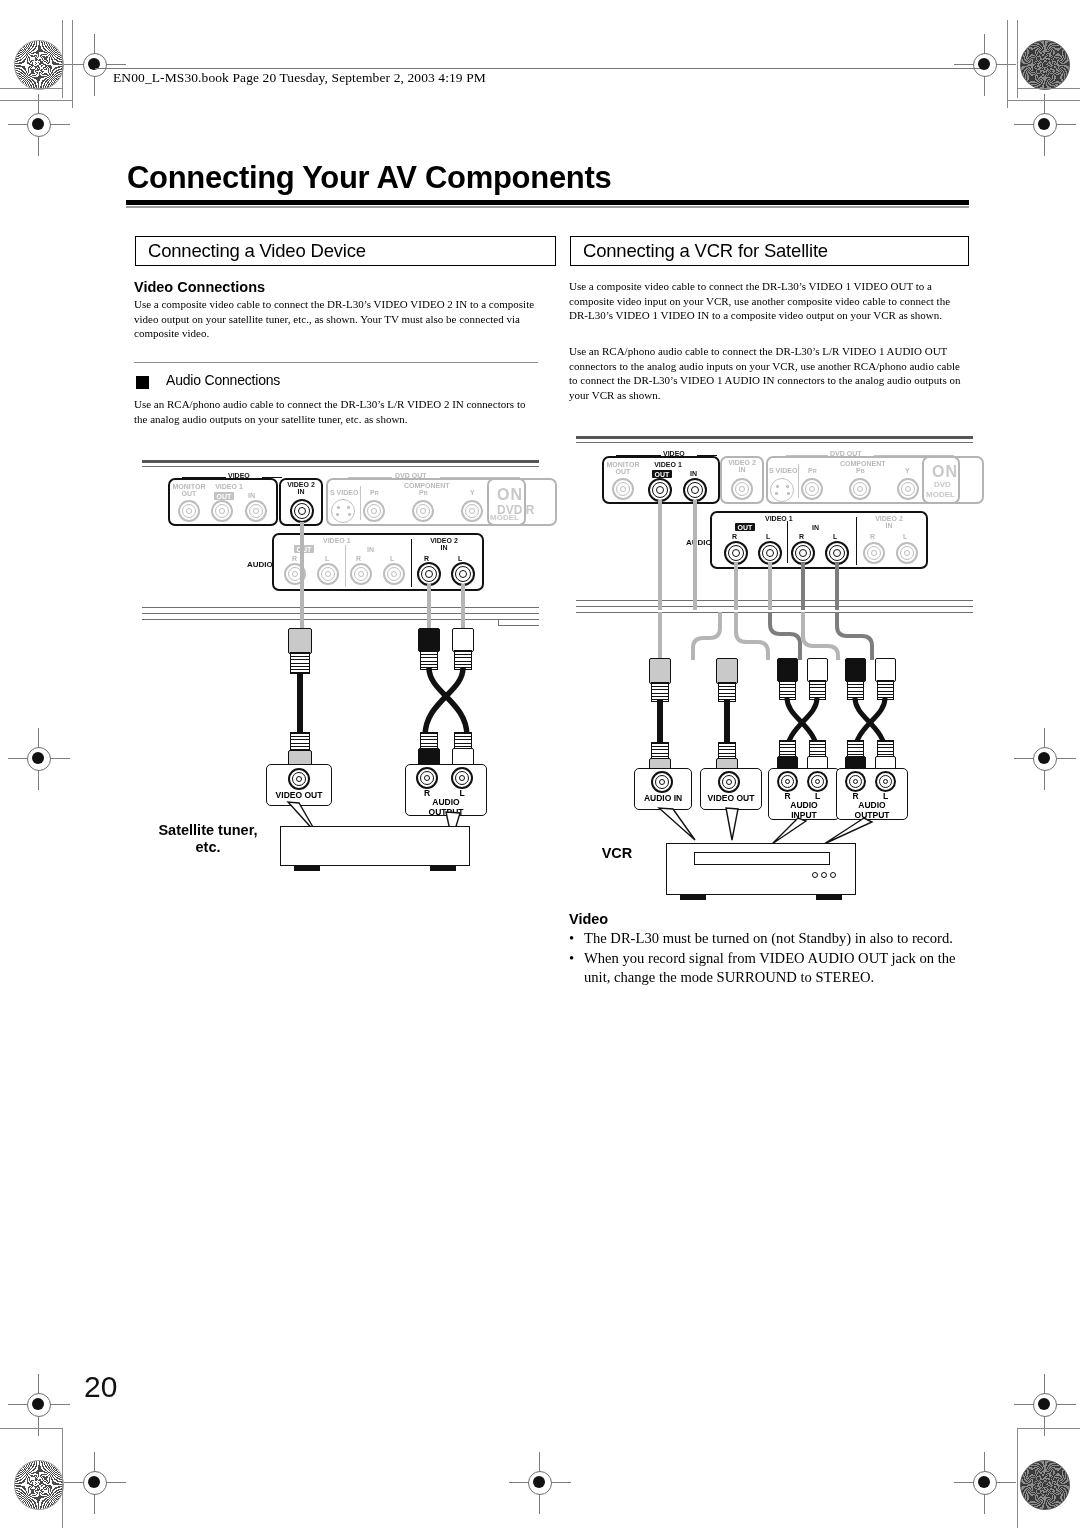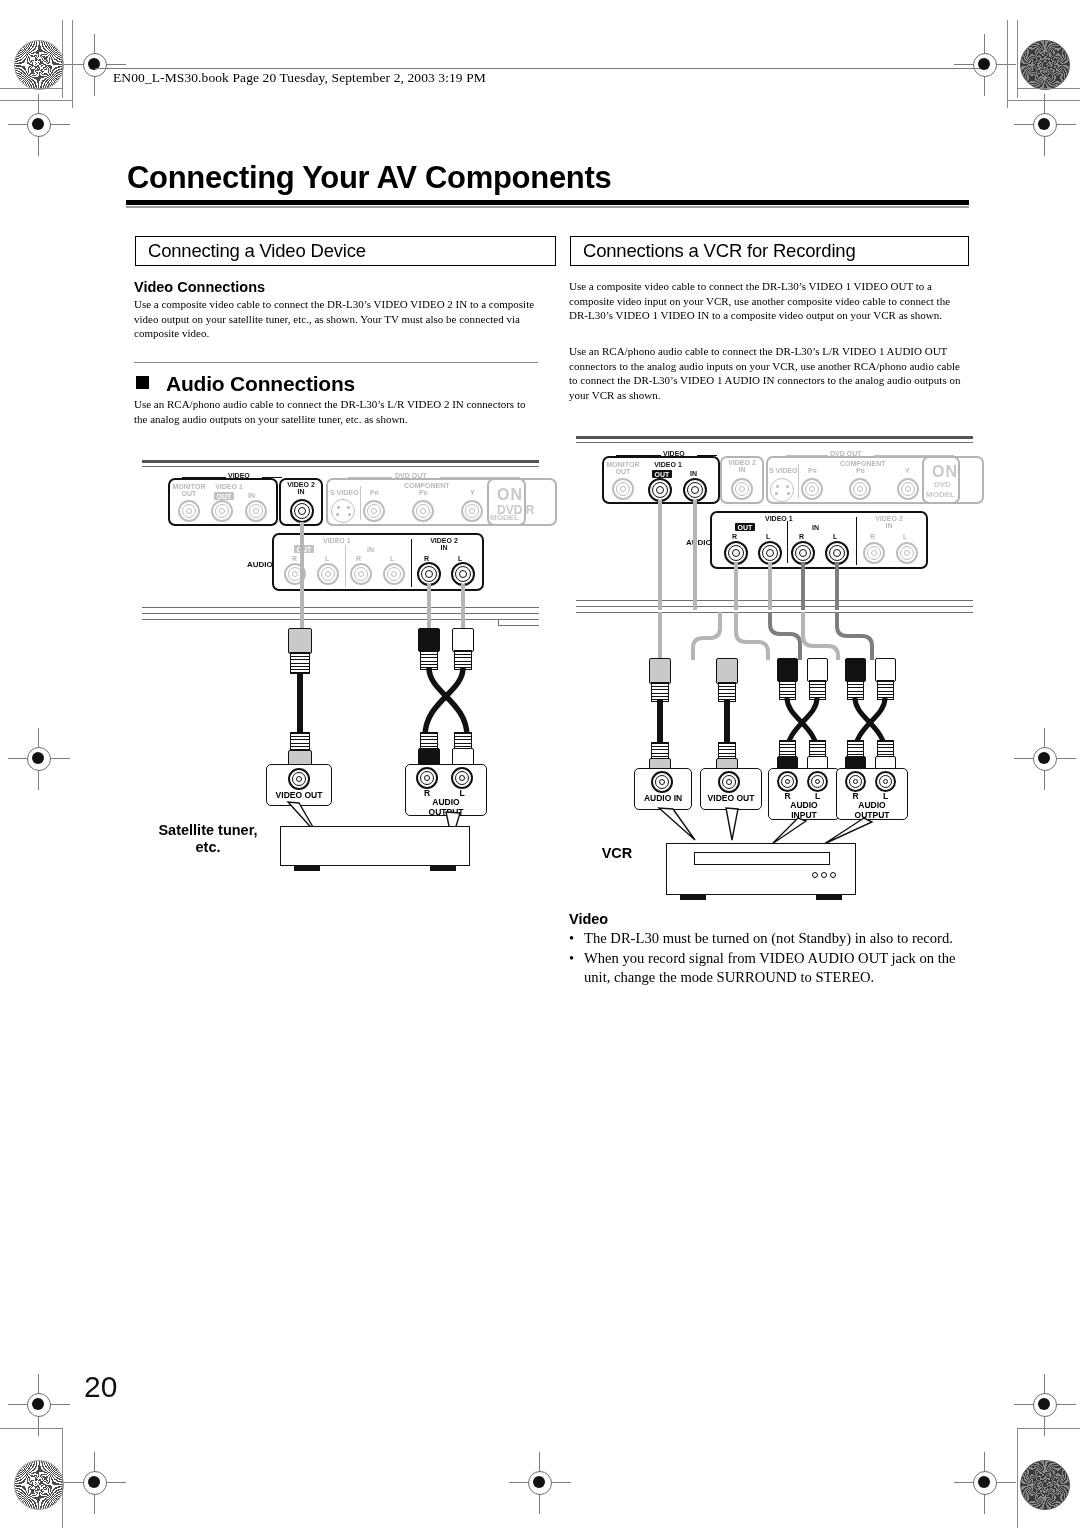--- a/index.html
+++ b/index.html
@@ -35,21 +35,21 @@
   .rule-grey{position:absolute;background:#9d9d9d;height:2px;}
 
   .secbox{position:absolute;border:1.6px solid #000;box-sizing:border-box;
        display:flex;align-items:center;}
   .secbox span{font-family:"Liberation Sans",sans-serif;font-weight:normal;
        font-size:18.5px;padding-left:12px;letter-spacing:-.2px;}
 
   .subhead{position:absolute;font-family:"Liberation Sans",sans-serif;
        font-weight:bold;font-size:14.5px;}
   .bighead{position:absolute;font-family:"Liberation Sans",sans-serif;
-       font-weight:bold;font-size:21px;letter-spacing:-.2px;}
+       font-weight:normal;font-size:14px;letter-spacing:-.2px;}
   .sqbullet{position:absolute;width:13px;height:13px;background:#000;}
 
   .body{position:absolute;font-size:11px;line-height:1.335;text-align:left;}
   .thinrule{position:absolute;background:#8c8c8c;height:1px;}
 
   .notes-h{position:absolute;font-family:"Liberation Sans",sans-serif;
        font-weight:bold;font-size:14.5px;}
   .note-li{position:absolute;font-size:14.6px;line-height:1.33;}
   .note-li .bl{position:absolute;left:0;top:0;}
   .note-li .tx{display:block;margin-left:15px;}
@@ -193,31 +193,31 @@
 <div class="cropline" style="left:1017px;top:20px;width:1px;height:78px;"></div>
 <div class="cropline" style="left:1007px;top:20px;width:1px;height:88px;"></div>
 <div class="cropline" style="left:1018px;top:88px;width:62px;height:1px;"></div>
 <div class="cropline" style="left:1008px;top:100px;width:72px;height:1px;"></div>
 <div class="cropline" style="left:62px;top:1428px;width:1px;height:100px;"></div>
 <div class="cropline" style="left:0px;top:1428px;width:62px;height:1px;"></div>
 <div class="cropline" style="left:1017px;top:1428px;width:1px;height:100px;"></div>
 <div class="cropline" style="left:1018px;top:1428px;width:62px;height:1px;"></div>
 
 <div class="hdrline" style="left:95px;top:68px;width:885px;"></div>
-<div class="hdrtext" style="left:113px;top:70px;">EN00_L-MS30.book  Page 20  Tuesday, September 2, 2003  3:19 PM</div>
+<div class="hdrtext" style="left:113px;top:70px;">EN00_L-MS30.book  Page 20  Tuesday, September 2, 2003  4:19 PM</div>
 
 <div class="maintitle" style="left:127px;top:160px;">Connecting Your AV Components</div>
 <div class="rule-black" style="left:126px;top:200px;width:843px;"></div>
 <div class="rule-grey" style="left:126px;top:206px;width:843px;"></div>
 
 <div class="secbox" style="left:135px;top:236px;width:421px;height:30px;">
   <span>Connecting a Video Device</span>
 </div>
 <div class="secbox" style="left:570px;top:236px;width:399px;height:30px;">
-  <span>Connections a VCR for Recording</span>
+  <span>Connecting a VCR for Satellite</span>
 </div>
 
 <div class="subhead" style="left:134px;top:279px;">Video Connections</div>
 <div class="body" style="left:134px;top:297px;width:404px;">Use a composite video cable to connect the DR-L30’s VIDEO VIDEO 2 IN to a composite video output on your satellite tuner, etc., as shown. Your TV must also be connected via composite video.</div>
 <div class="thinrule" style="left:134px;top:362px;width:404px;"></div>
 <div class="sqbullet" style="left:136px;top:376px;"></div>
 <div class="bighead" style="left:166px;top:372px;">Audio Connections</div>
 <div class="body" style="left:134px;top:397px;width:404px;">Use an RCA/phono audio cable to connect the DR-L30’s L/R VIDEO 2 IN connectors to the analog audio outputs on your satellite tuner, etc. as shown.</div>
 
 <div class="body" style="left:569px;top:279px;width:402px;">Use a composite video cable to connect the DR-L30’s VIDEO 1 VIDEO OUT to a composite video input on your VCR, use another composite video cable to connect the DR-L30’s VIDEO 1 VIDEO IN to a composite video output on your VCR as shown.</div>

